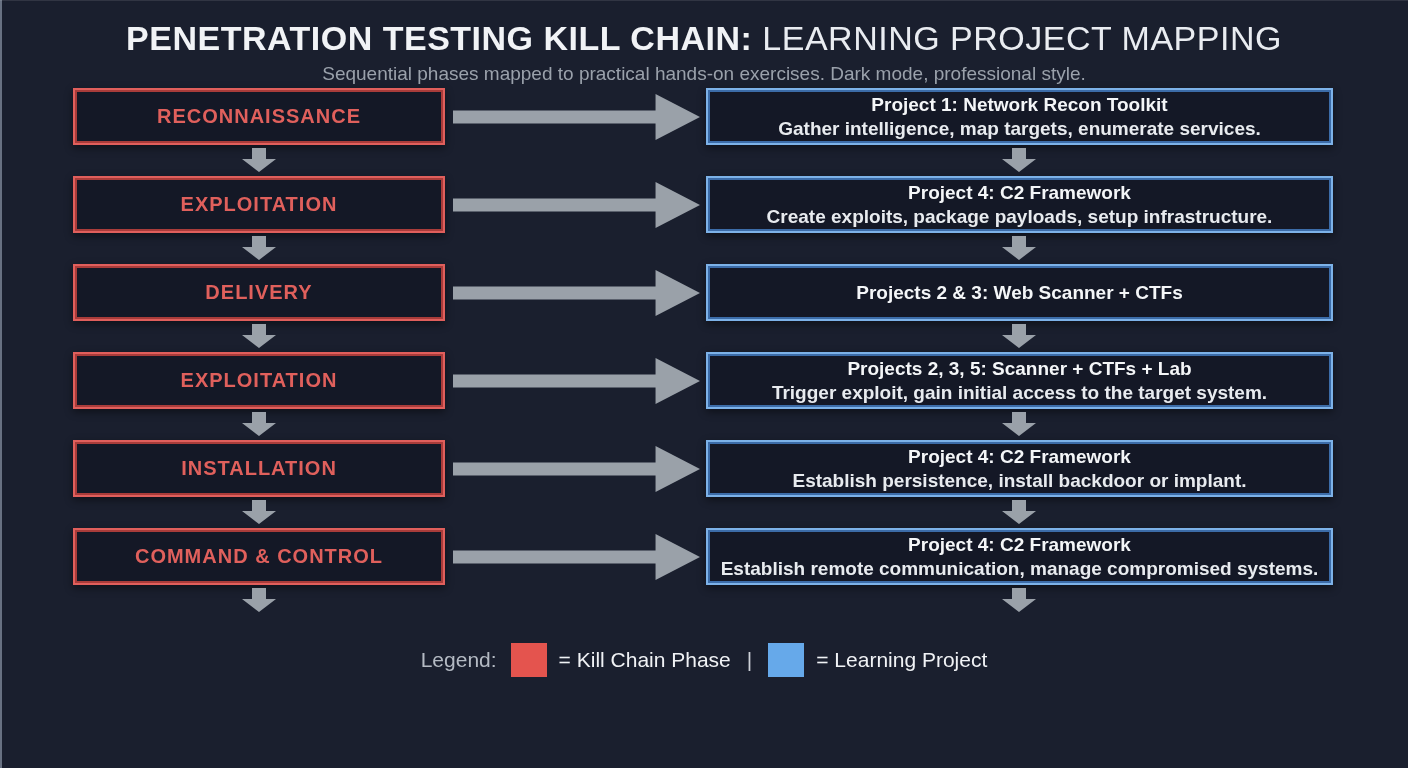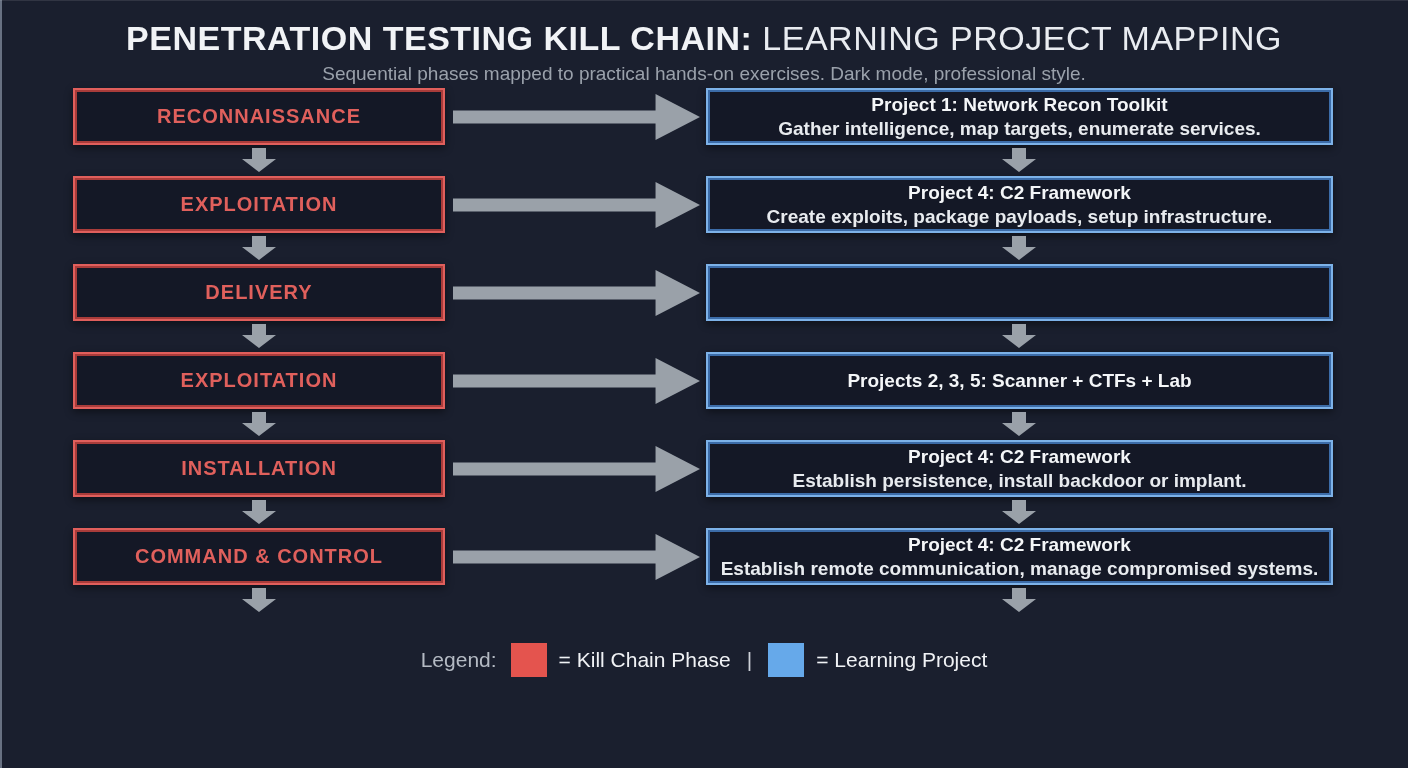--- a/index.html
+++ b/index.html
@@ -123,20 +123,21 @@
   <div class="row">
     <div class="phase-box">
       <span class="phase-label">DELIVERY</span>
     </div>
     <div class="arrow-cell">
       <svg class="right-arrow" viewBox="0 0 250 46" preserveAspectRatio="none" xmlns="http://www.w3.org/2000/svg">
         <polygon points="0,16.5 205,16.5 205,0 250,23 205,46 205,29.5 0,29.5"></polygon>
       </svg>
     </div>
     <div class="project-box">
+      <div class="project-title">Projects 2 &amp; 3: Web Scanner + CTFs</div>
     </div>
   </div>
 
   <div class="connector">
     <svg class="down-arrow pos-left" viewBox="0 0 34 24" xmlns="http://www.w3.org/2000/svg">
       <polygon points="10,0 24,0 24,11 34,11 17,24 0,11 10,11"></polygon>
     </svg>
     <svg class="down-arrow pos-right" viewBox="0 0 34 24" xmlns="http://www.w3.org/2000/svg">
       <polygon points="10,0 24,0 24,11 34,11 17,24 0,11 10,11"></polygon>
     </svg>
@@ -146,20 +147,21 @@
     <div class="phase-box">
       <span class="phase-label">EXPLOITATION</span>
     </div>
     <div class="arrow-cell">
       <svg class="right-arrow" viewBox="0 0 250 46" preserveAspectRatio="none" xmlns="http://www.w3.org/2000/svg">
         <polygon points="0,16.5 205,16.5 205,0 250,23 205,46 205,29.5 0,29.5"></polygon>
       </svg>
     </div>
     <div class="project-box">
       <div class="project-title">Projects 2, 3, 5: Scanner + CTFs + Lab</div>
+      <div class="project-desc">Trigger exploit, gain initial access to the target system.</div>
     </div>
   </div>
 
   <div class="connector">
     <svg class="down-arrow pos-left" viewBox="0 0 34 24" xmlns="http://www.w3.org/2000/svg">
       <polygon points="10,0 24,0 24,11 34,11 17,24 0,11 10,11"></polygon>
     </svg>
     <svg class="down-arrow pos-right" viewBox="0 0 34 24" xmlns="http://www.w3.org/2000/svg">
       <polygon points="10,0 24,0 24,11 34,11 17,24 0,11 10,11"></polygon>
     </svg>

